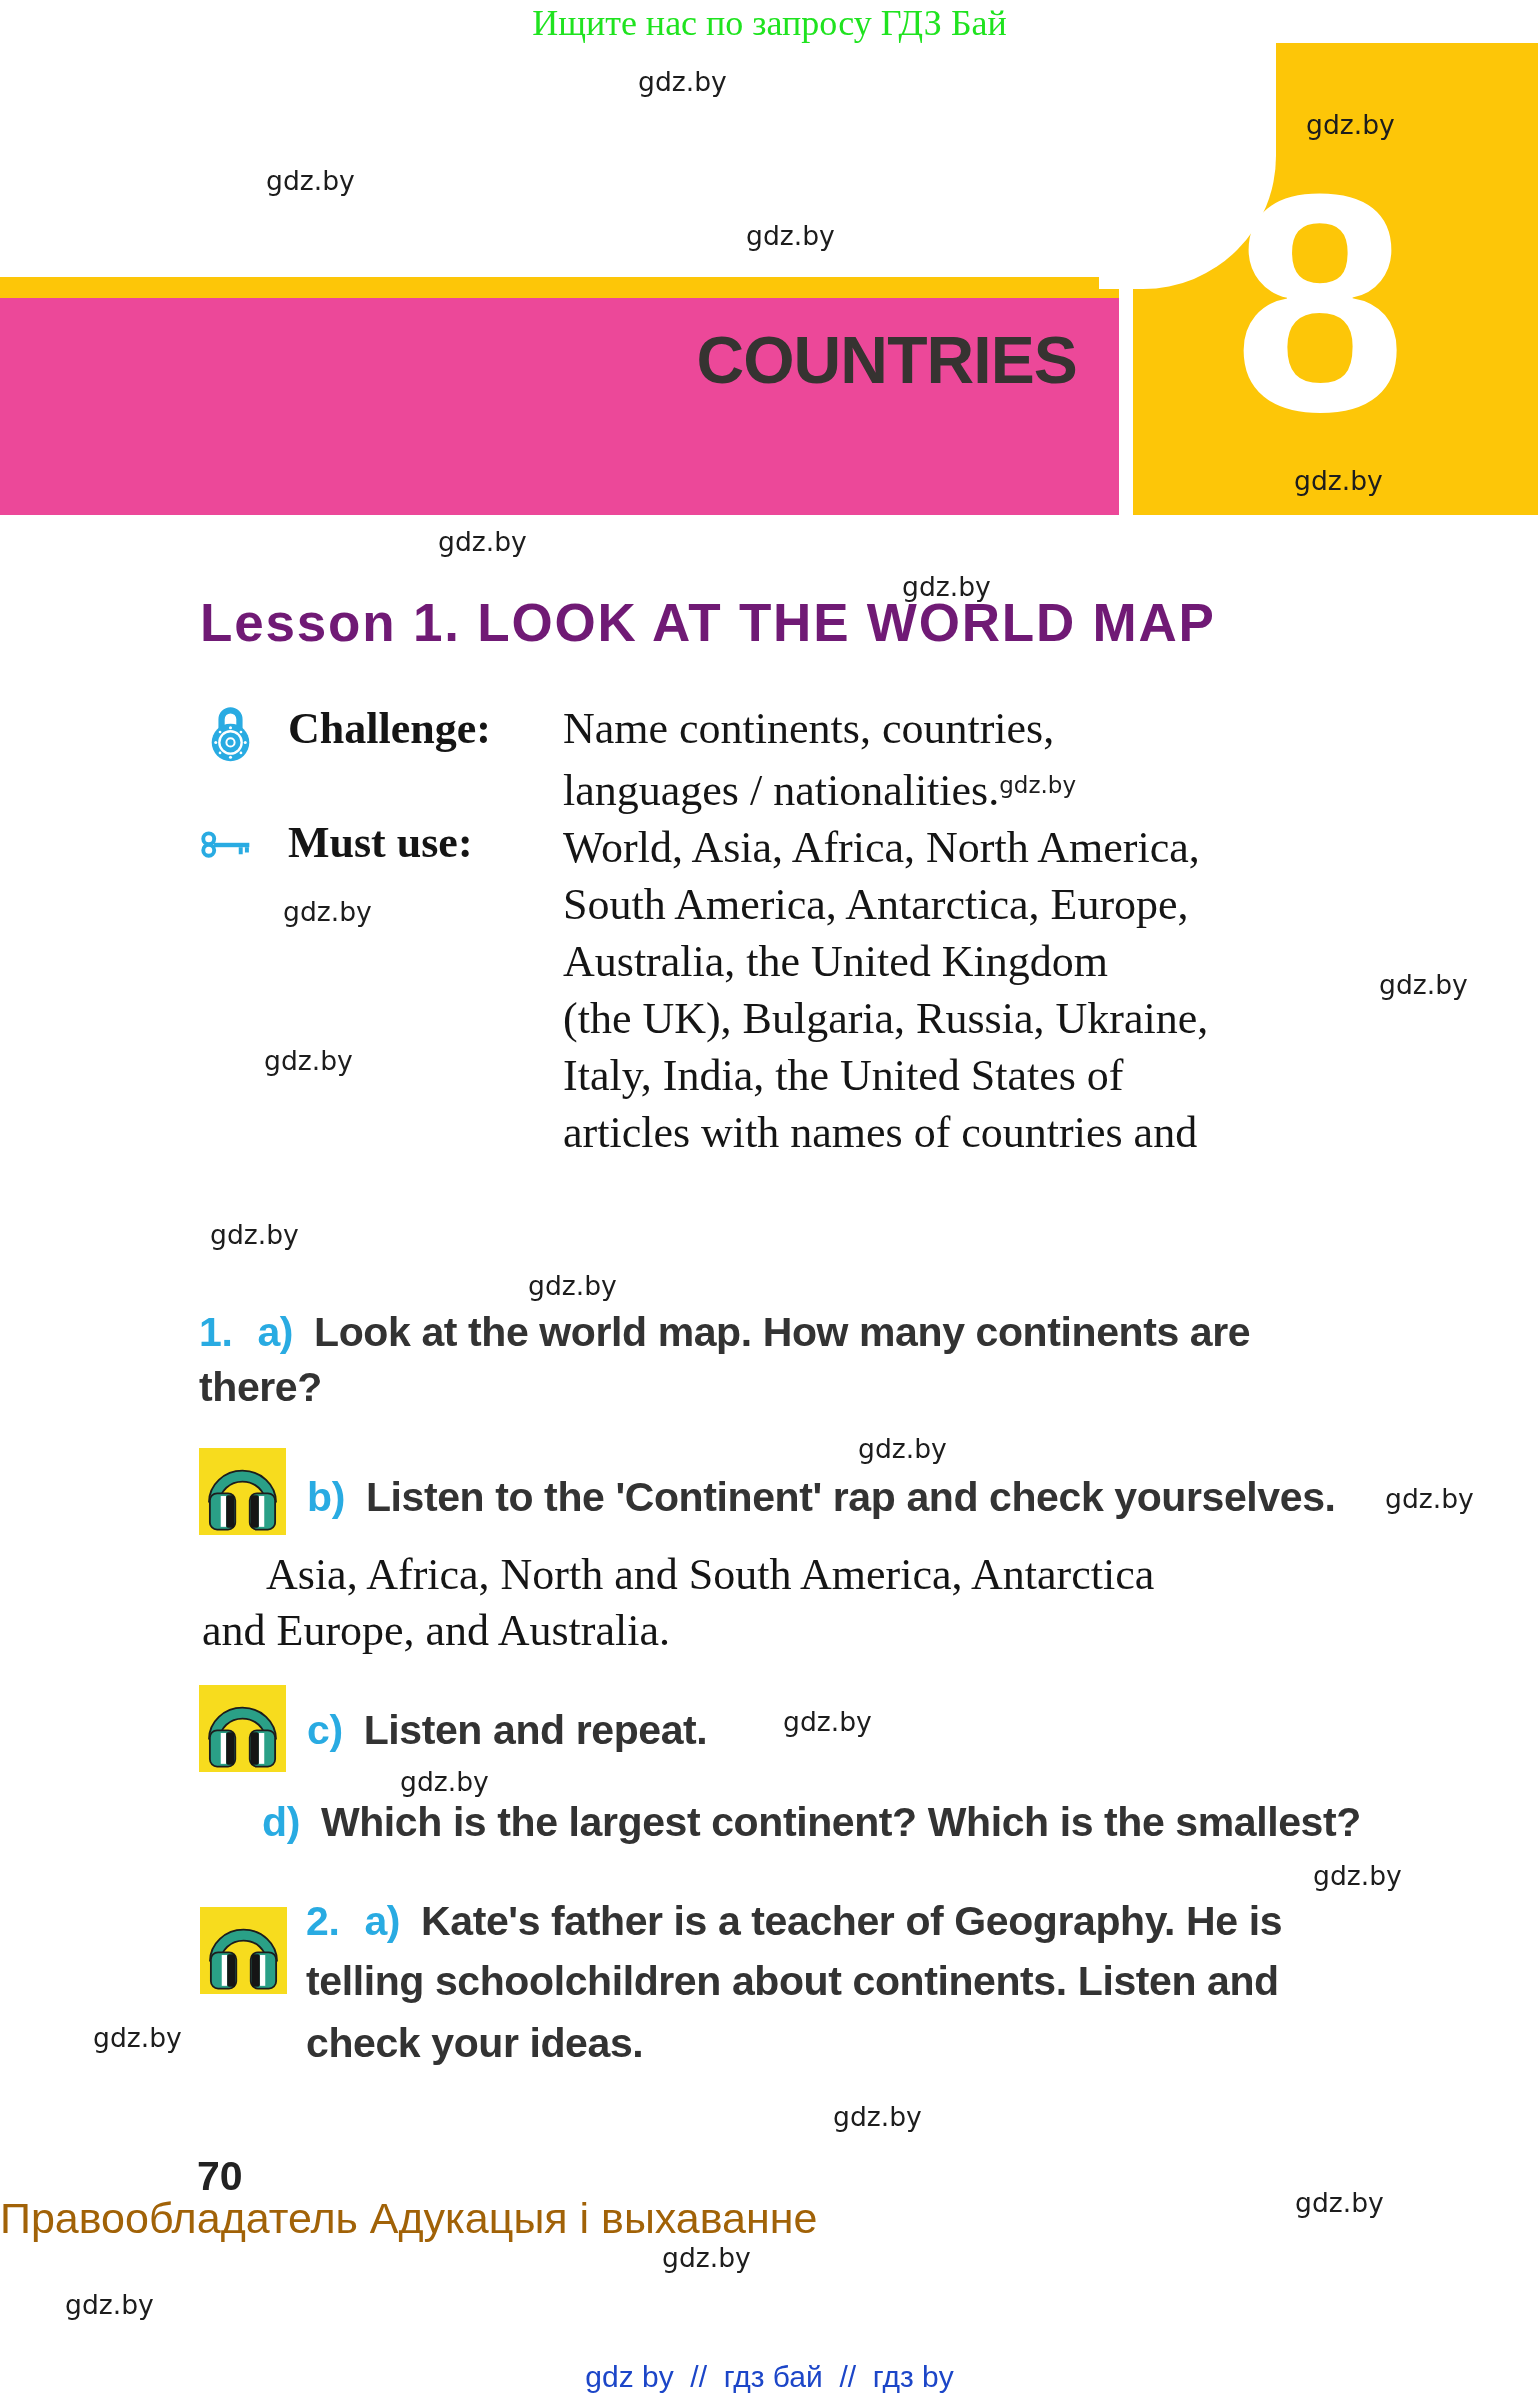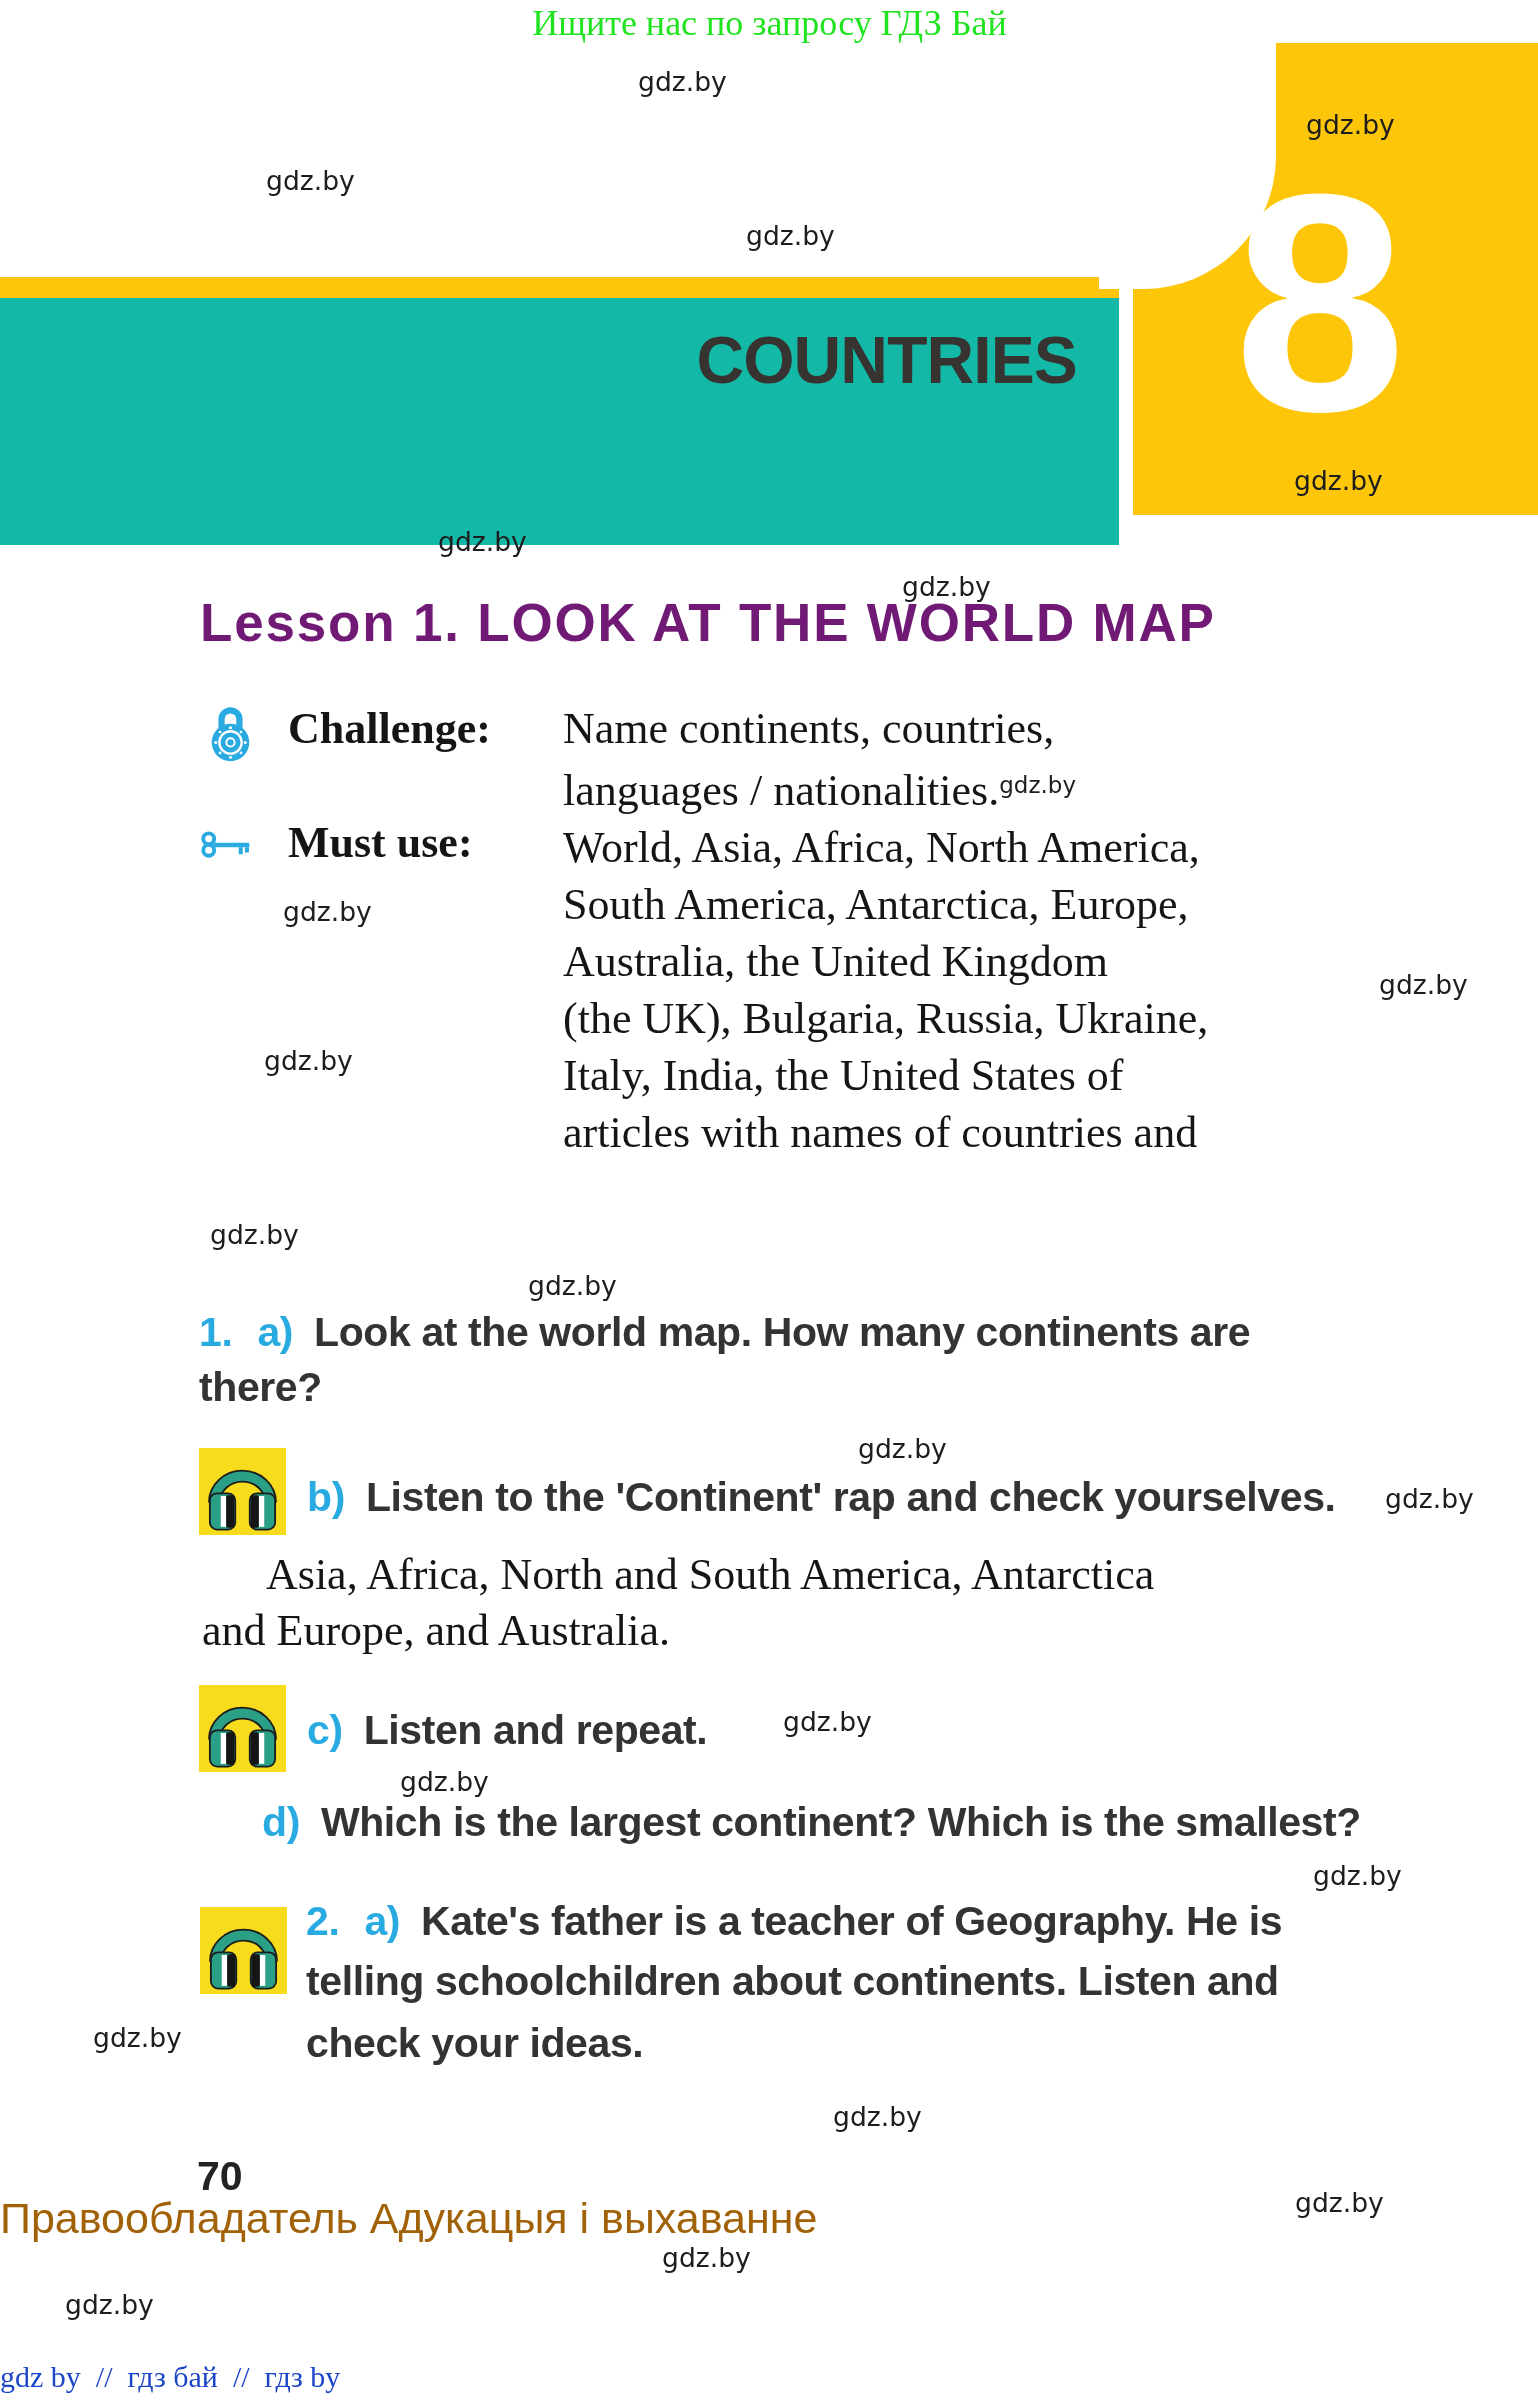--- a/index.html
+++ b/index.html
@@ -20,21 +20,21 @@
   }
   .promo{
     position:absolute;left:0;right:0;top:5.3px;text-align:center;
     font-size:36px;color:#1fe31f;font-family:Liberation Serif, serif;line-height:1;
   }
 
   
   .header{position:absolute;left:0;top:43px;width:1539px;height:472px;}
   .gold-panel{position:absolute;left:1133px;top:0;width:406px;height:472px;background:#fdc608;}
   .gold-stripe{position:absolute;left:0;top:234px;width:1119px;height:21px;background:#fdc608;}
-  .band{position:absolute;left:0;top:255px;width:1119px;height:247px;background:#14b8a6;}
+  .band{position:absolute;left:0;top:255px;width:1119px;height:217px;background:#ec4899;}
   .white-curve{position:absolute;left:1099px;top:0;width:177px;height:246px;background:#ffffff;border-bottom-right-radius:133px;}
   .light-panel{position:absolute;left:0;top:0;width:1257px;height:223px;background:#fcf3a1;border-bottom-right-radius:102px;}
   .unit-label{
     position:absolute;right:69px;top:131px;font-size:64px;font-weight:bold;
     color:#f5a31e;line-height:1;letter-spacing:0.9px;
   }
   .unit-number{
     position:absolute;left:0;right:32px;top:105px;text-align:center;
     font-size:310px;font-weight:bold;color:#ffffff;line-height:1;
   }
@@ -72,23 +72,23 @@
   }
   .hp{position:absolute;width:87px;height:89px;}
 
   
   .page-number{position:absolute;left:197px;top:2156px;font-size:41px;font-weight:bold;color:#222;line-height:1;}
   .copyright{
     position:absolute;left:0;right:0;top:2197px;text-align:left;
     font-size:43px;color:#a16207;line-height:1;
   }
   .footer-links{
-    position:absolute;left:0;right:0;top:2362px;
+    position:absolute;left:0;right:0;top:2362px;text-align:center;
     font-size:30px;color:#1c46c8;line-height:1;white-space:pre;
-    font-family:Liberation Serif, serif;
+    font-family:Liberation Sans, sans-serif;
   }
 </style>
 </head>
 <body>
 
 <div class="promo">Ищите нас по запросу ГДЗ Бай</div>
 
 <div class="header">
   <div class="gold-panel">
     <div class="unit-number">8</div>

